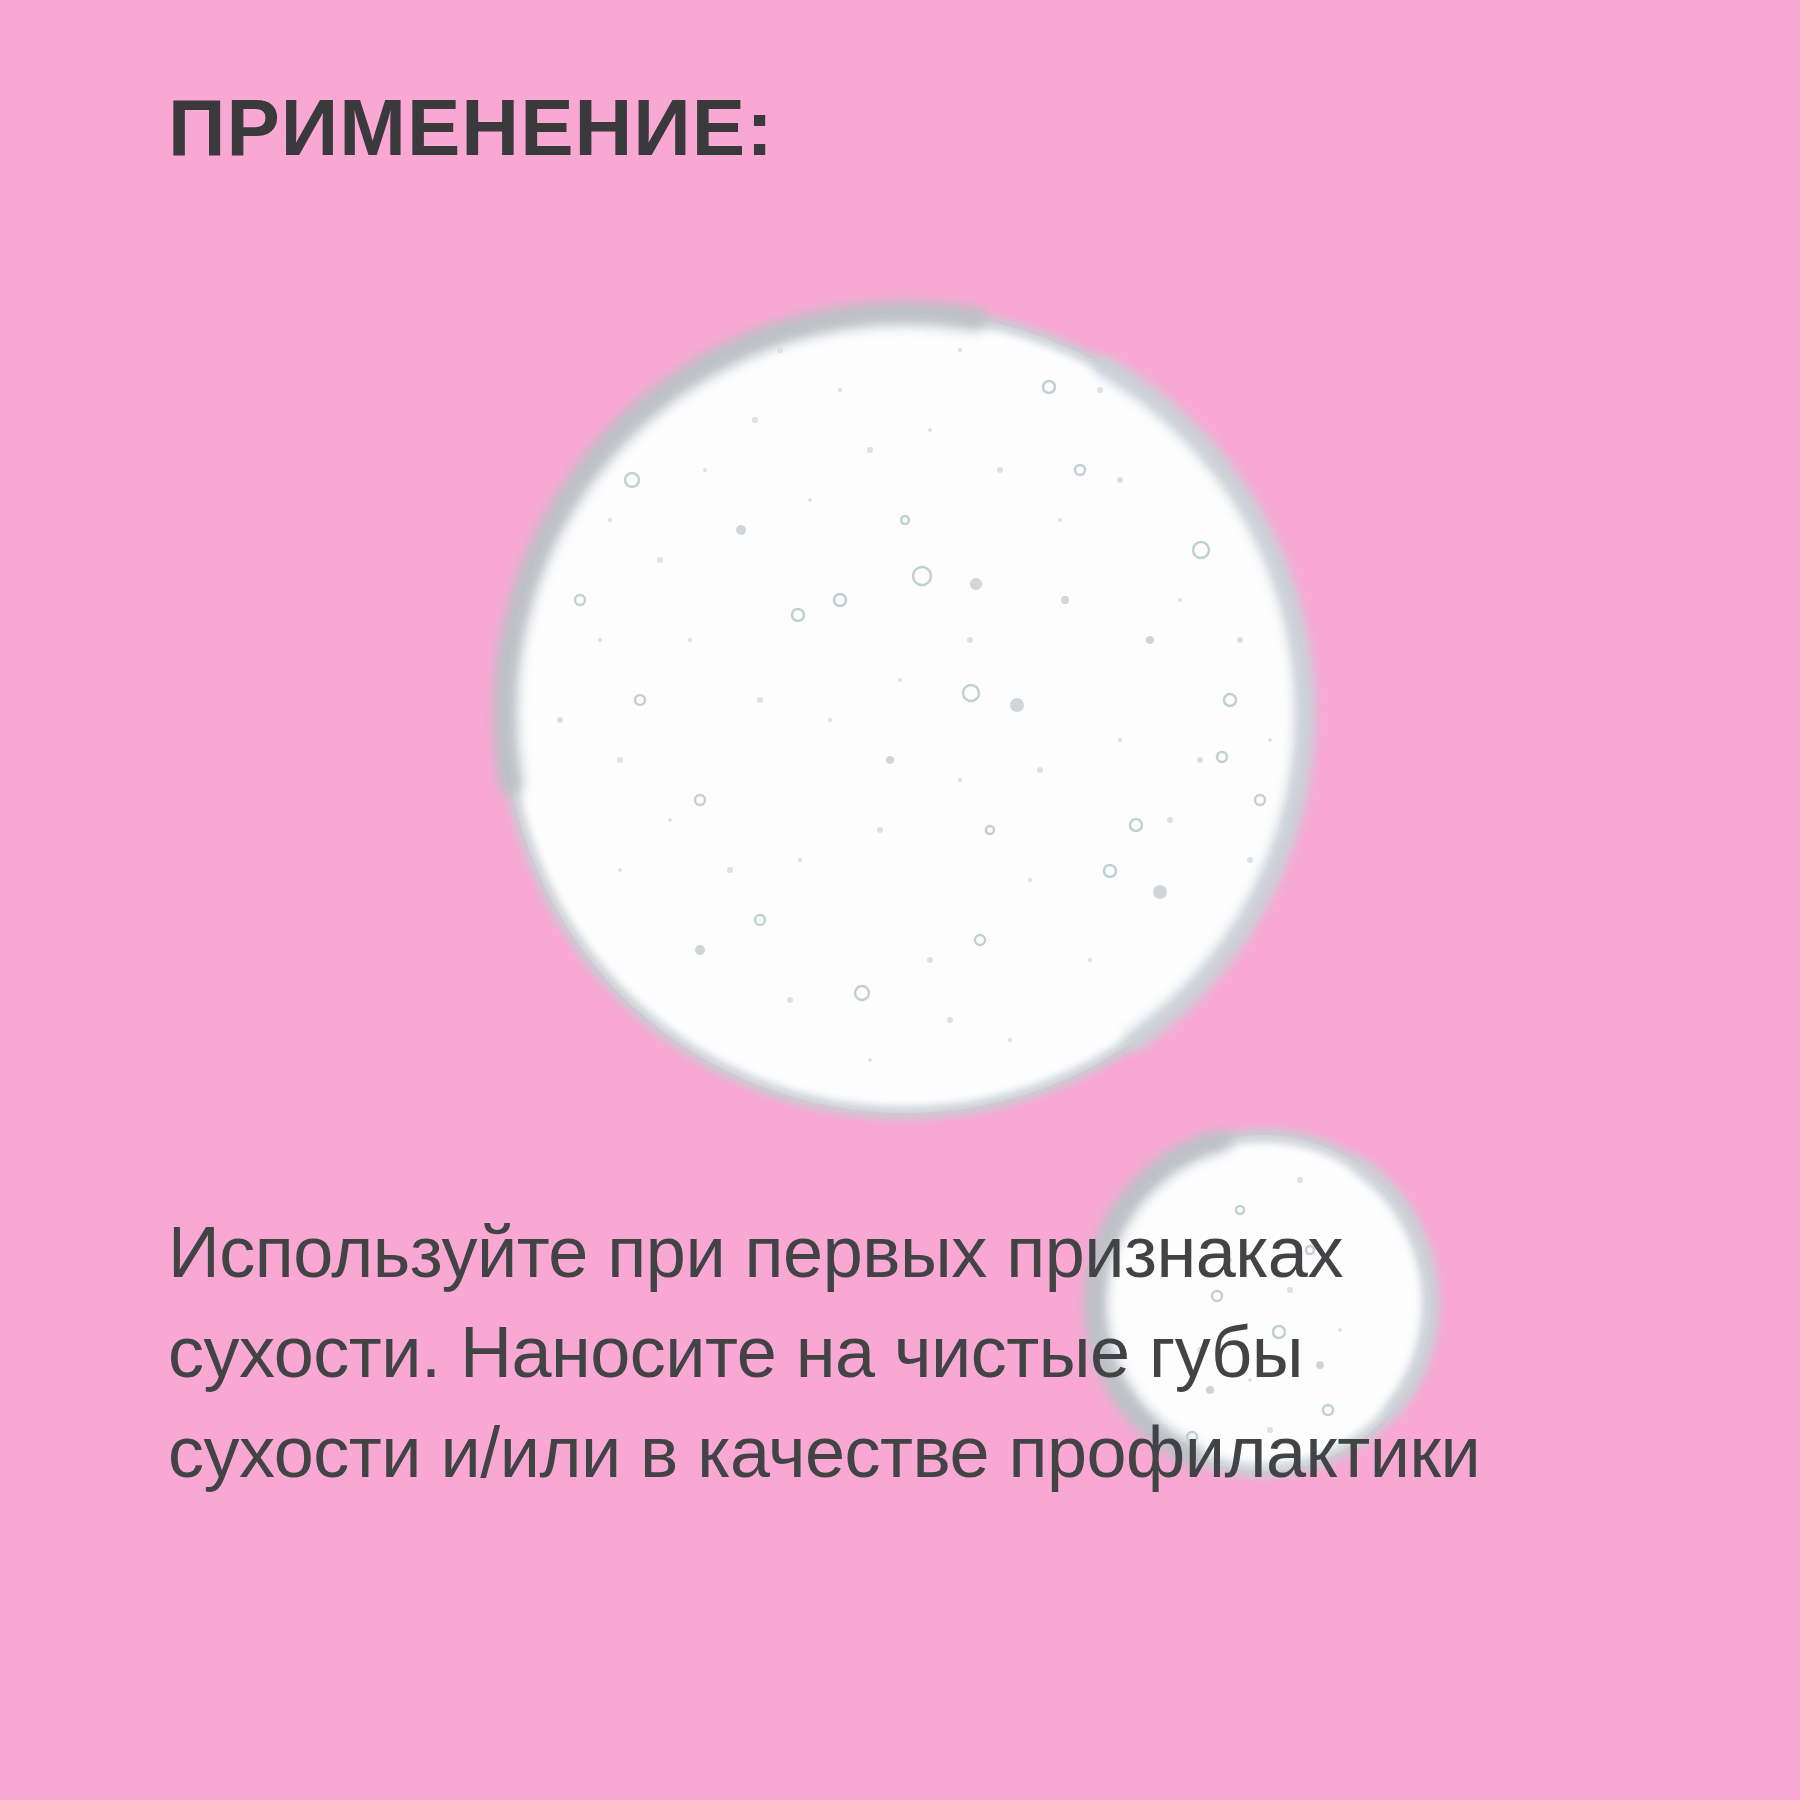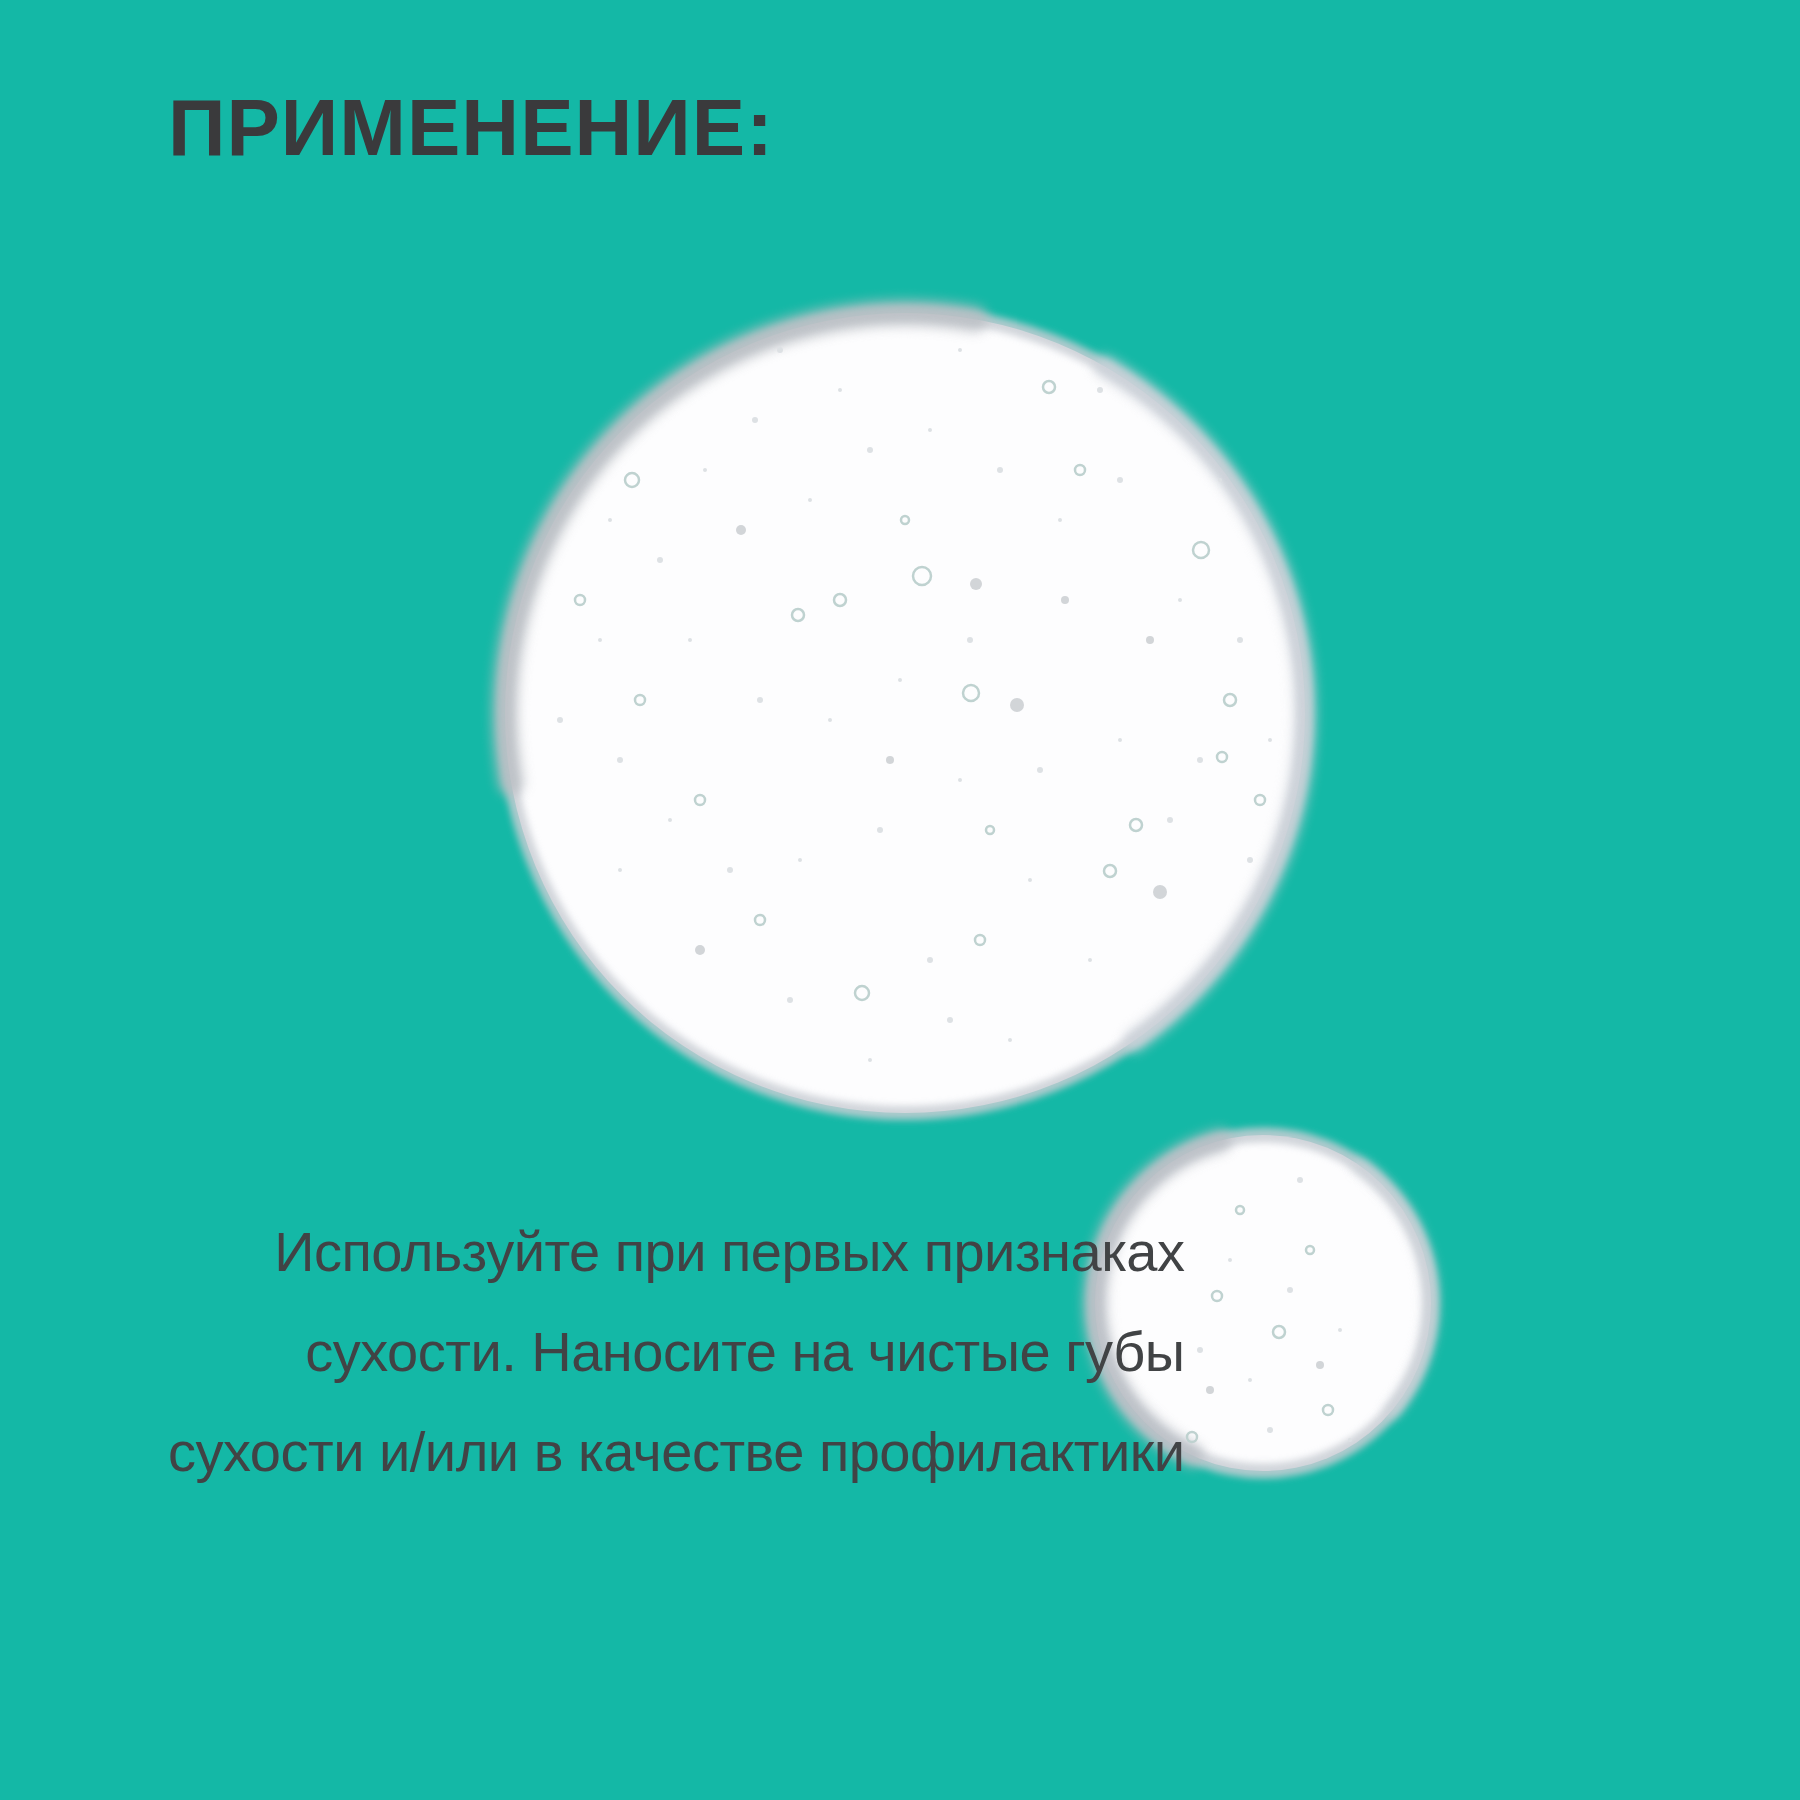--- a/index.html
+++ b/index.html
@@ -20,32 +20,31 @@
     font-weight:700;
     letter-spacing:1px;
     line-height:1;
     white-space:nowrap;
   }
   .body-text{
     position:absolute;
     left:168px;top:1202px;
   }
   .body-line{
-    font-size:56px;
+    font-size:72px;
     font-weight:400;
     line-height:100px;
     letter-spacing:-0.5px;
     white-space:nowrap;
-    text-align:right;
   }
 </style>
 </head>
 <body>
 
-<div class="canvas" style="background: #14b8a6; text-decoration: underline;">
+<div class="canvas" style="background: #f9a8d4; text-decoration: underline;">
 
   <svg class="swatch-svg" id="swatch-svg" viewBox="0 0 1800 1800" xmlns="http://www.w3.org/2000/svg">
       <defs>
         <filter id="f3" x="-30%" y="-30%" width="160%" height="160%">
           <feGaussianBlur stdDeviation="3.5"></feGaussianBlur>
         </filter>
         <filter id="f6" x="-30%" y="-30%" width="160%" height="160%">
           <feGaussianBlur stdDeviation="6"></feGaussianBlur>
         </filter>
       </defs>

